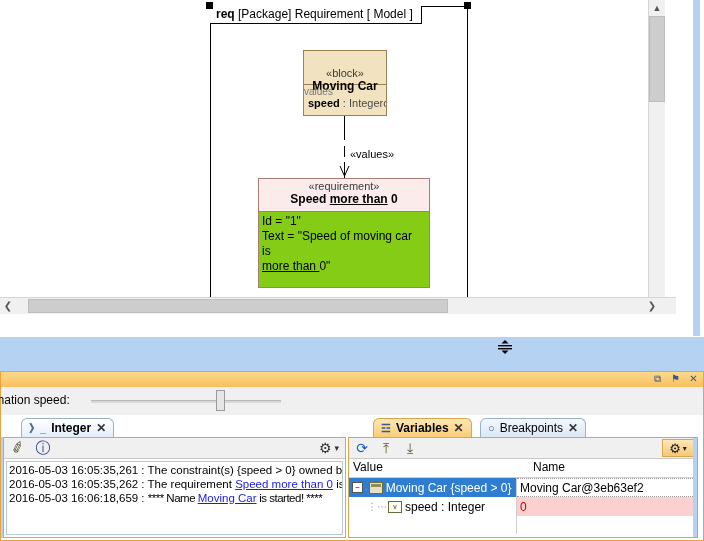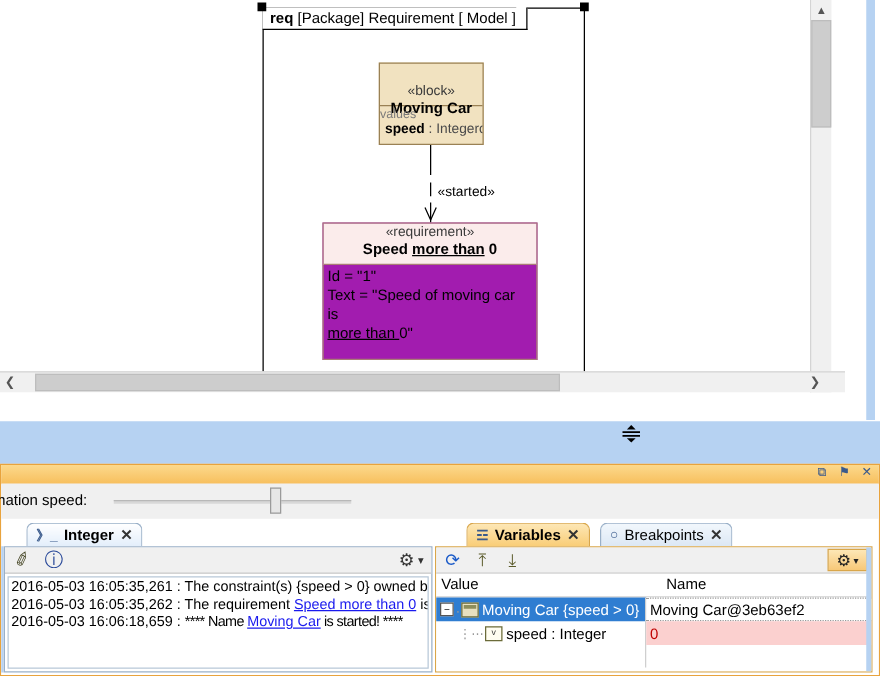--- a/index.html
+++ b/index.html
@@ -83,21 +83,21 @@
   .conn-label {
     position: absolute; left: 350px; top: 148px; font-size: 11px; color: #000; white-space: nowrap;
   }
   .conn-arrow {
     position: absolute; left: 339px; top: 165px; width: 11px; height: 13px;
   }
 
   
   .req {
     position: absolute; left: 258px; top: 178px; width: 172px; height: 110px;
-    background: #a21caf; border: 1px solid #a97b76; box-sizing: border-box;
+    background: #84cc16; border: 1px solid #a97b76; box-sizing: border-box;
   }
   .req-head { height: 32px; border-bottom: 1px solid #a97b76; text-align: center; background: #fbeceb; }
   .req-stereo { font-size: 11px; color: #3a3a3a; padding-top: 1px; }
   .req-name { font-size: 12px; font-weight: bold; color: #000; }
   .req-name u { text-decoration: underline; }
   .req-body { padding: 2px 0 0 3px; font-size: 12px; line-height: 15px; color: #000; }
   .req-body u { text-decoration: underline; }
 
   
   .vscroll {
@@ -295,21 +295,21 @@
         </div>
         <div class="blk-body">
           <div class="blk-values">values</div>
           <div class="blk-prop"><b>speed</b><span class="dim"> : </span><span class="dim">Integerc</span></div>
         </div>
       </div>
 
       <div class="conn-line"></div>
       <div class="conn-gap"></div>
       <div class="conn-tick"></div>
-      <div class="conn-label">«started»</div>
+      <div class="conn-label">«values»</div>
       <svg class="conn-arrow" viewBox="0 0 11 13">
         <path d="M1 1 L5.5 11 L10 1" fill="none" stroke="#000" stroke-width="1"></path>
       </svg>
 
       <div class="req">
         <div class="req-head">
           <div class="req-stereo">«requirement»</div>
           <div class="req-name"><span>Speed </span><u>more than</u><span> 0</span></div>
         </div>
         <div class="req-body">

